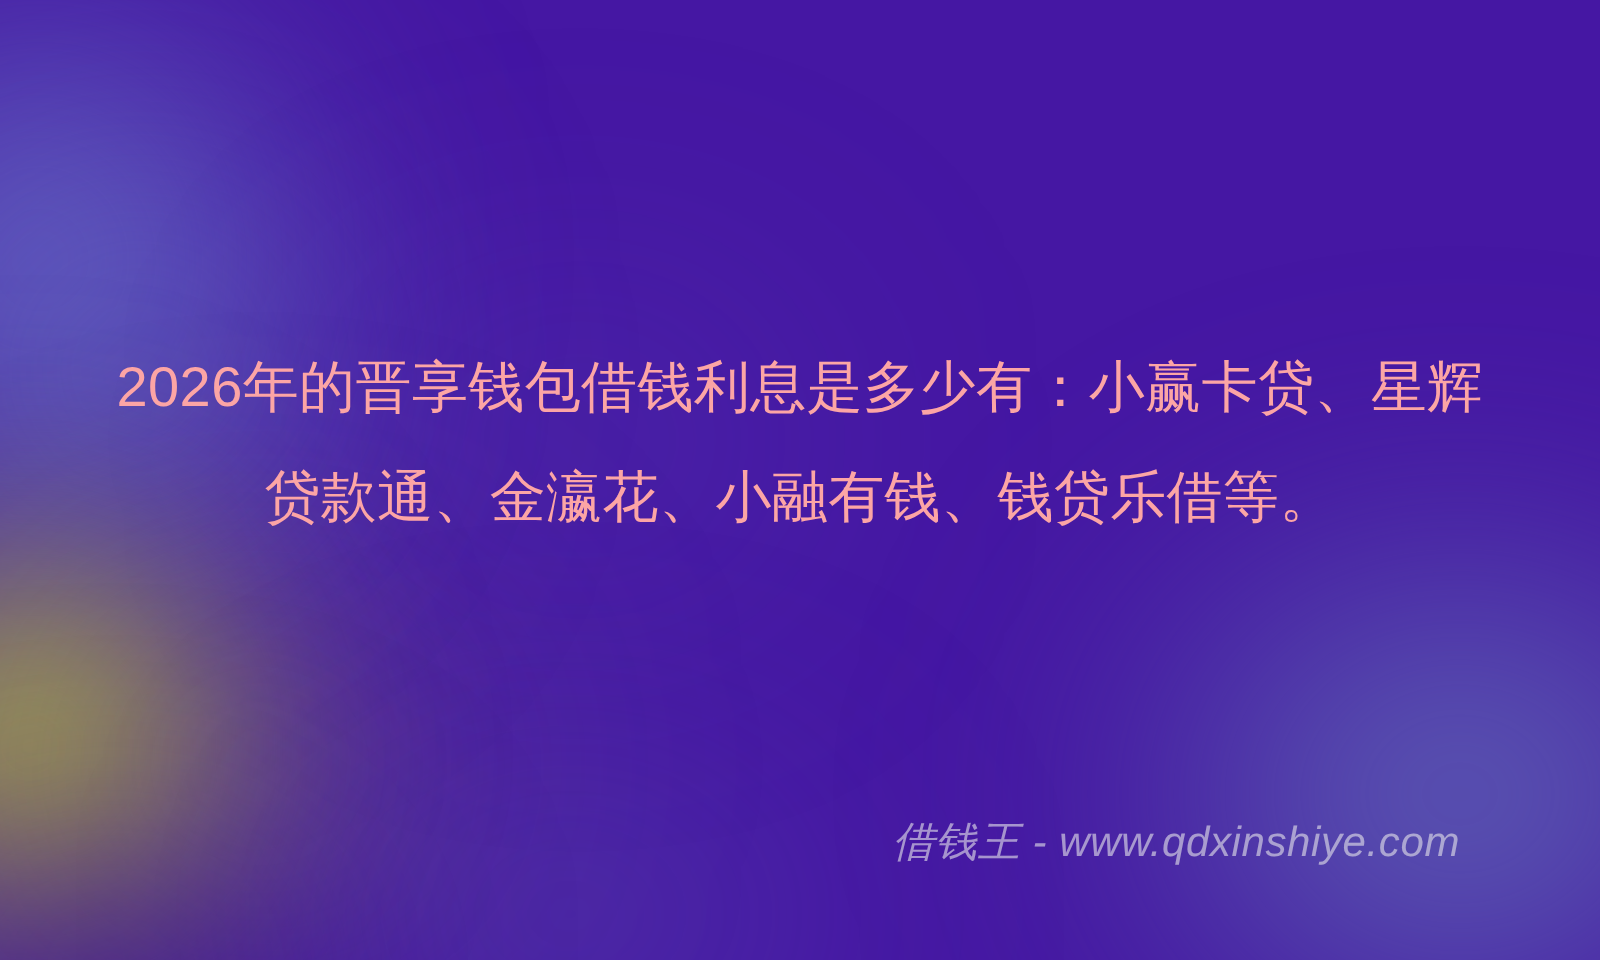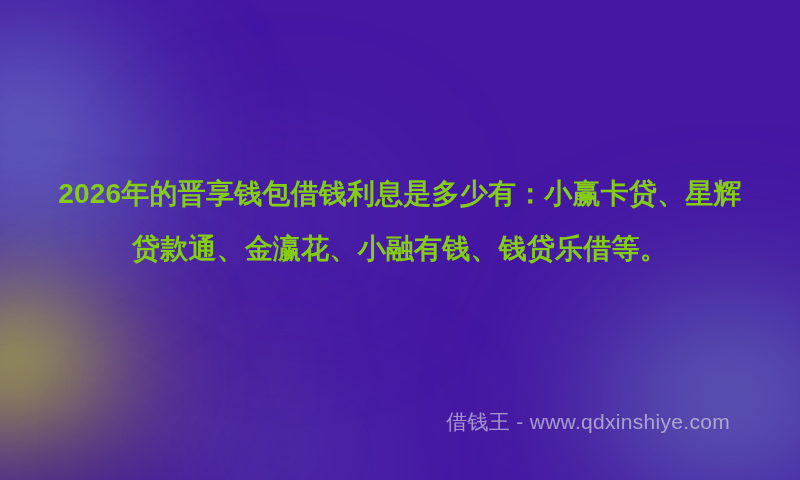--- a/index.html
+++ b/index.html
@@ -112,41 +112,42 @@
     filter: blur(70px);
   }
 
   
   .headline {
     position: absolute;
     left: 52px;
     right: 52px;
     top: 166px;
     margin: 0;
-    color: #84cc16;
+    color: #fca5a5;
     font-size: 28px;
-    font-weight: 700;
+    font-weight: 400;
     line-height: 55px;
     text-align: center;
     letter-spacing: 0.2px;
     white-space: pre-line;
   }
 
   
   .watermark {
     position: absolute;
     right: 70px;
     top: 408px;
     margin: 0;
     color: rgba(226,224,232,0.62);
     font-size: 21px;
     font-weight: 400;
     line-height: 28px;
     letter-spacing: 0.3px;
     white-space: nowrap;
+    font-style: italic;
   }
 </style>
 </head>
 <body>
 
 <div class="banner">
 
   <div class="bg-layer">
     <div class="blob blob-blue-tl"></div>
     <div class="blob blob-blue-tl2"></div>

